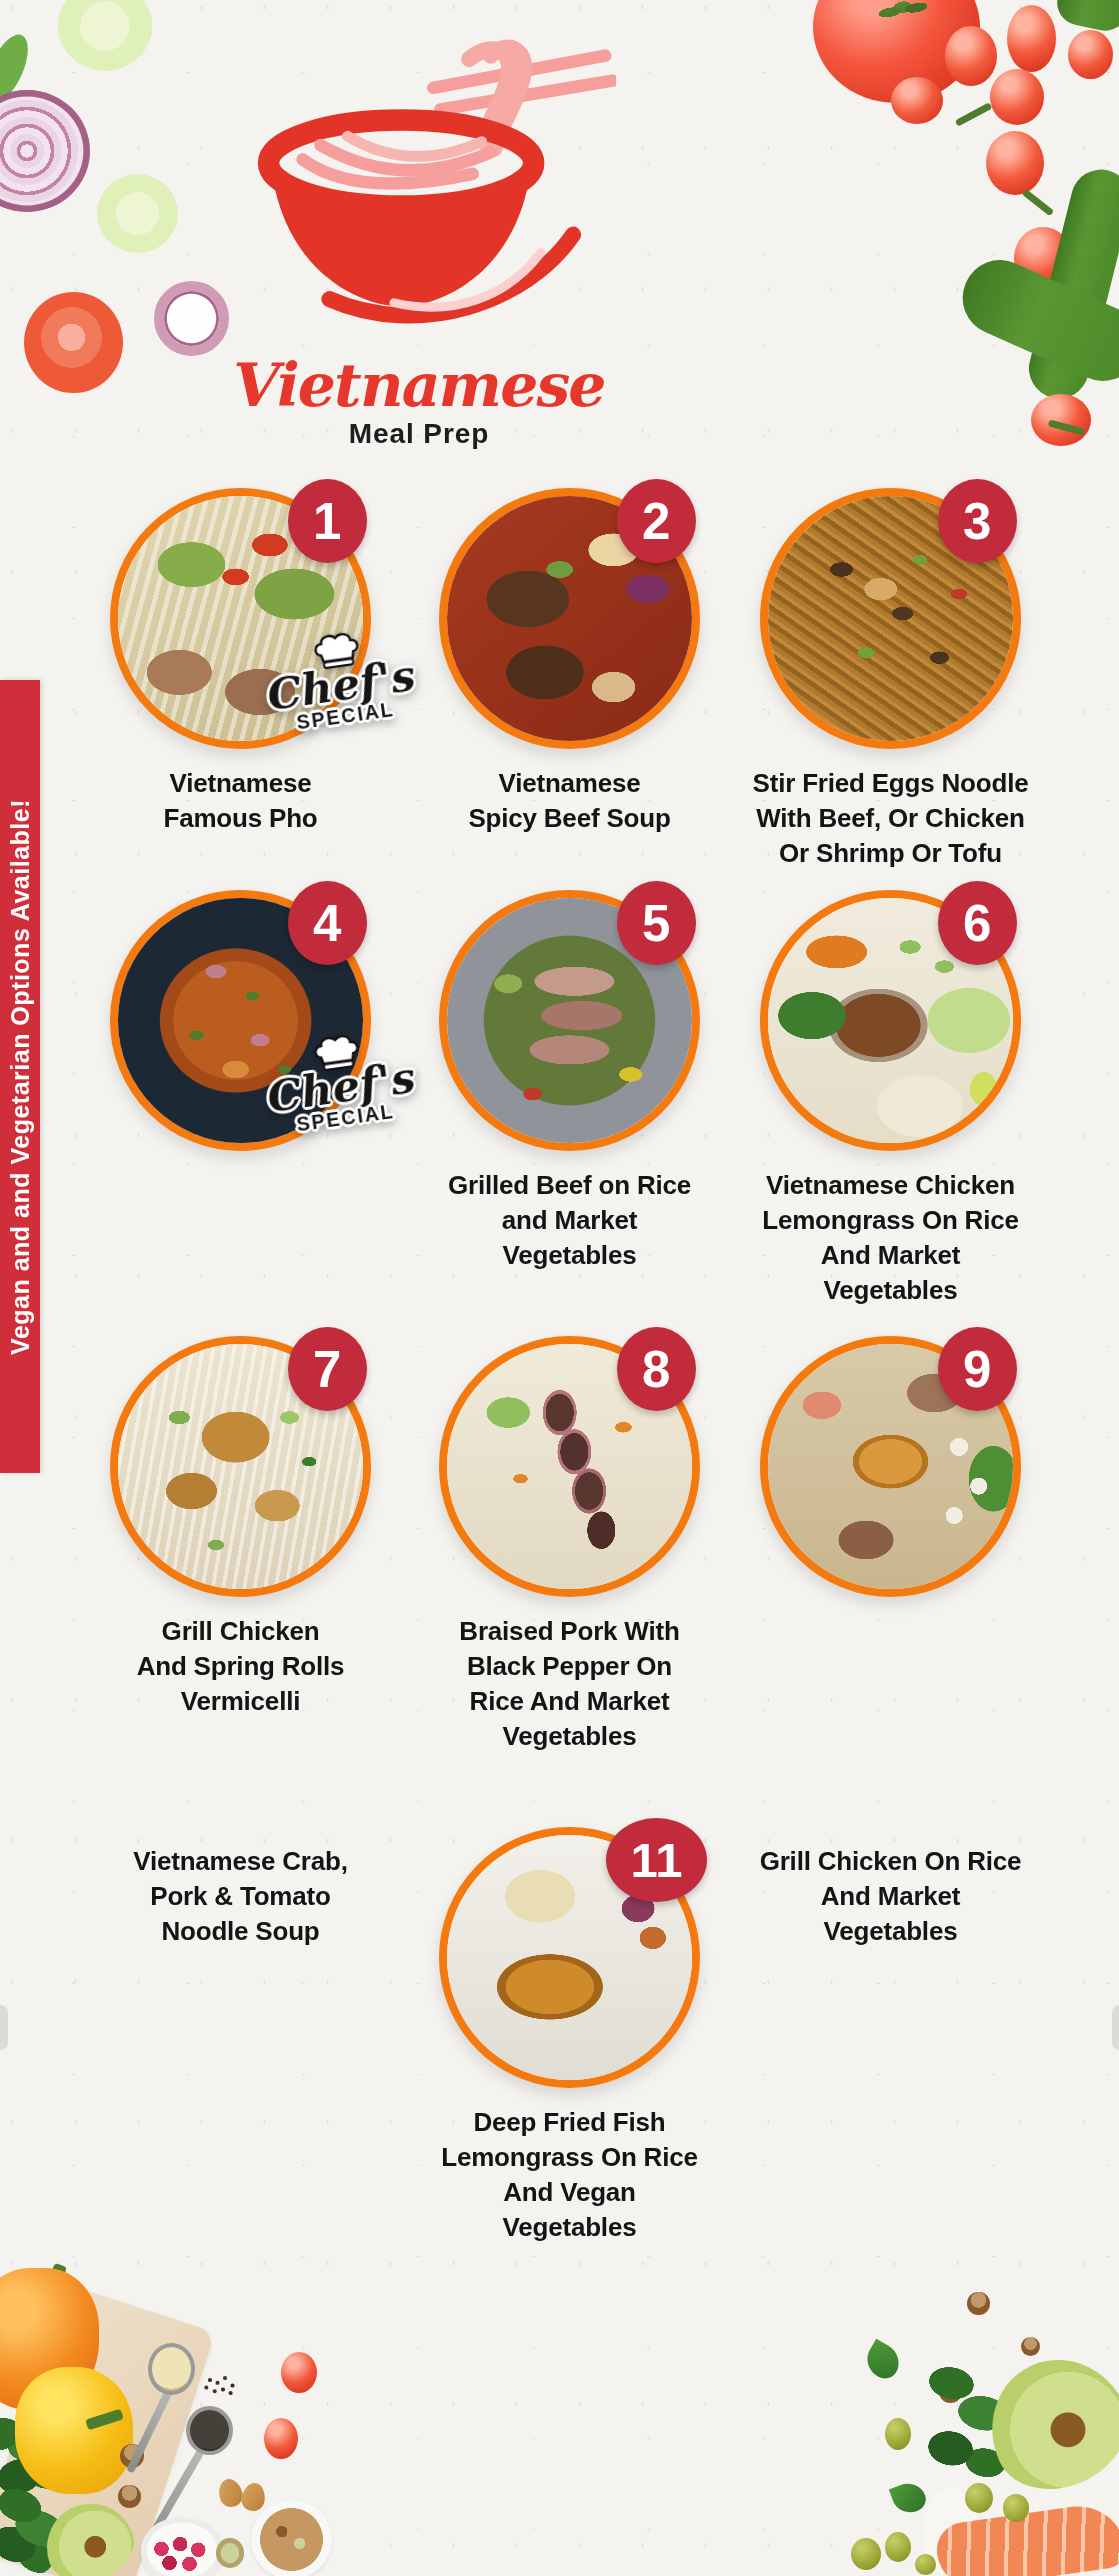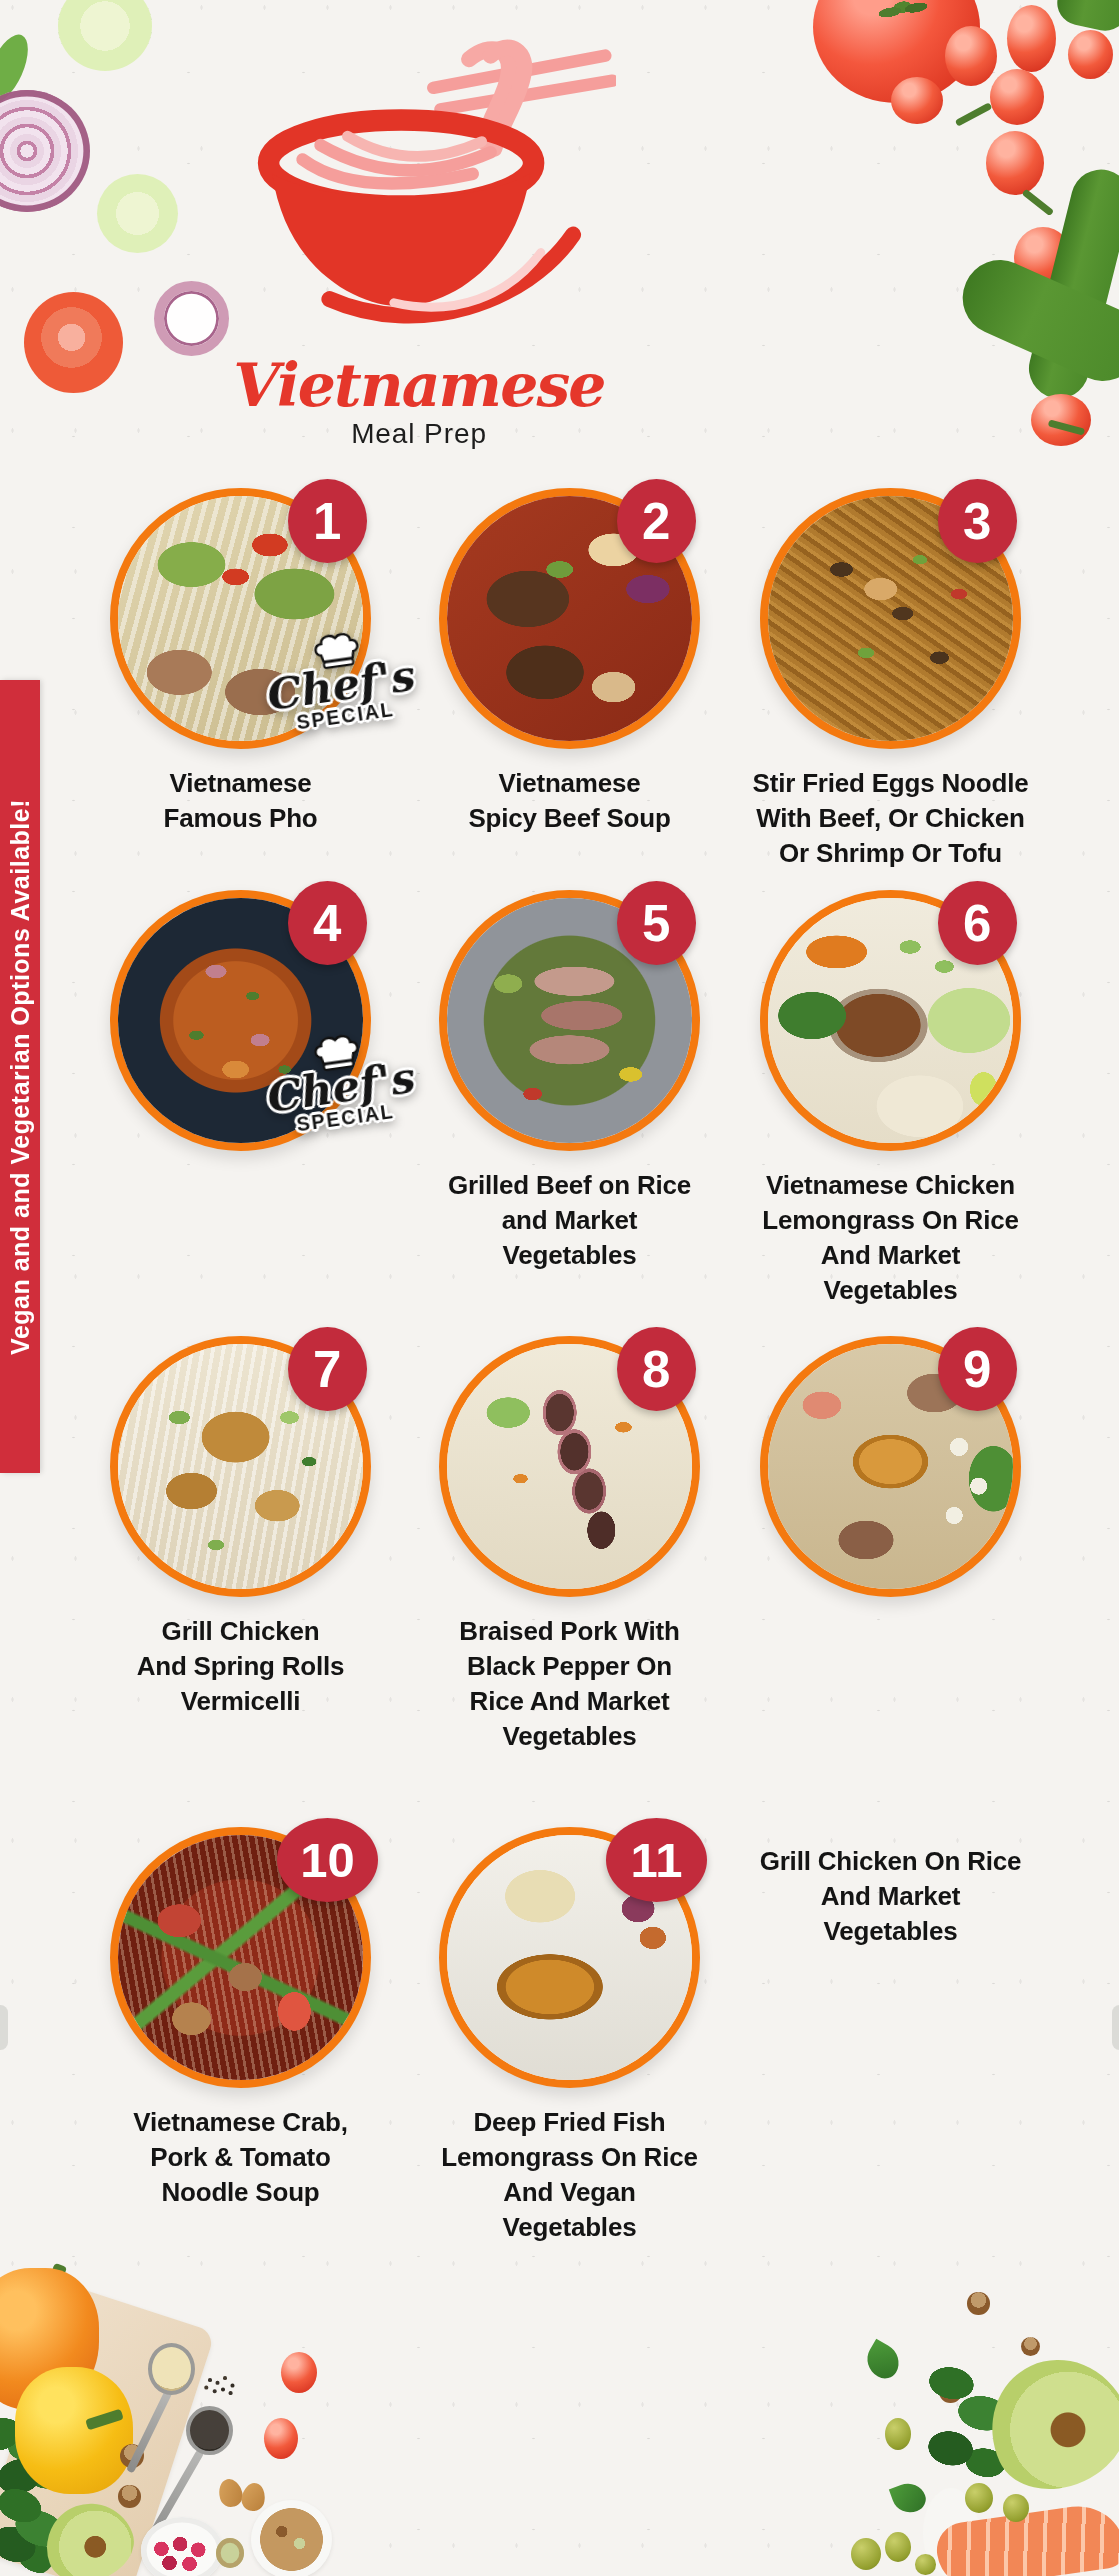--- a/index.html
+++ b/index.html
@@ -12,21 +12,21 @@
       radial-gradient(rgba(50,50,50,.13) 0.9px, transparent 1.3px),
       radial-gradient(rgba(50,50,50,.08) 0.9px, transparent 1.3px);
     background-size:115px 91px, 63px 141px;
     background-position:16px 27px, 44px 78px;
   }
   
   .logo-svg{position:absolute;left:222px;top:34px;width:394px;height:319px}
   .brand{position:absolute;left:138px;top:354px;width:562px;text-align:center}
   .brand-script{font-family:"DejaVu Serif",serif;font-style:italic;font-weight:bold;
     font-size:60px;line-height:62px;color:#e5372b;letter-spacing:-1.9px}
-  .brand-sub{font-weight:normal;font-size:28px;color:#1d1d1d;letter-spacing:0.9px;margin-top:1.9px}
+  .brand-sub{font-weight:bold;font-size:28px;color:#1d1d1d;letter-spacing:0.9px;margin-top:1.9px}
   
   .side-banner{position:absolute;left:0;top:680px;width:40px;height:793px;background:#d02e3b;
     display:flex;align-items:center;justify-content:center;box-shadow:1.9px 0 5.6px rgba(0,0,0,.15)}
   .side-banner span{writing-mode:vertical-rl;transform:rotate(180deg);color:#fff;font-weight:bold;
     font-size:25px;letter-spacing:0.5px;white-space:nowrap}
   
   .card{position:absolute;width:337px;display:flex;flex-direction:column;align-items:center}
   .col1{left:72px}.col2{left:401px}.col3{left:722px}
   .row1{top:488px}.row2{top:890px}.row3{top:1336px}.row4{top:1827px}
   .photo-wrap{position:relative;width:261px;height:261px;border-radius:50%;
@@ -467,26 +467,20 @@
 <div class="card col3 row3">
   <div class="photo-wrap">
     <div class="photo photo-9"></div>
     <div class="num-badge">
         <span>9</span>
       </div>
   </div>
 </div>
 
 <div class="card col1 row4">
-  <div class="photo-wrap">
-    <div class="photo photo-10"></div>
-    <div class="num-badge wide">
-        <span>10</span>
-      </div>
-  </div>
   <div class="caption">Vietnamese Crab,
 Pork &amp; Tomato
 Noodle Soup</div>
 </div>
 
 <div class="card col2 row4">
   <div class="photo-wrap">
     <div class="photo photo-11"></div>
     <div class="num-badge wide">
         <span>11</span>

